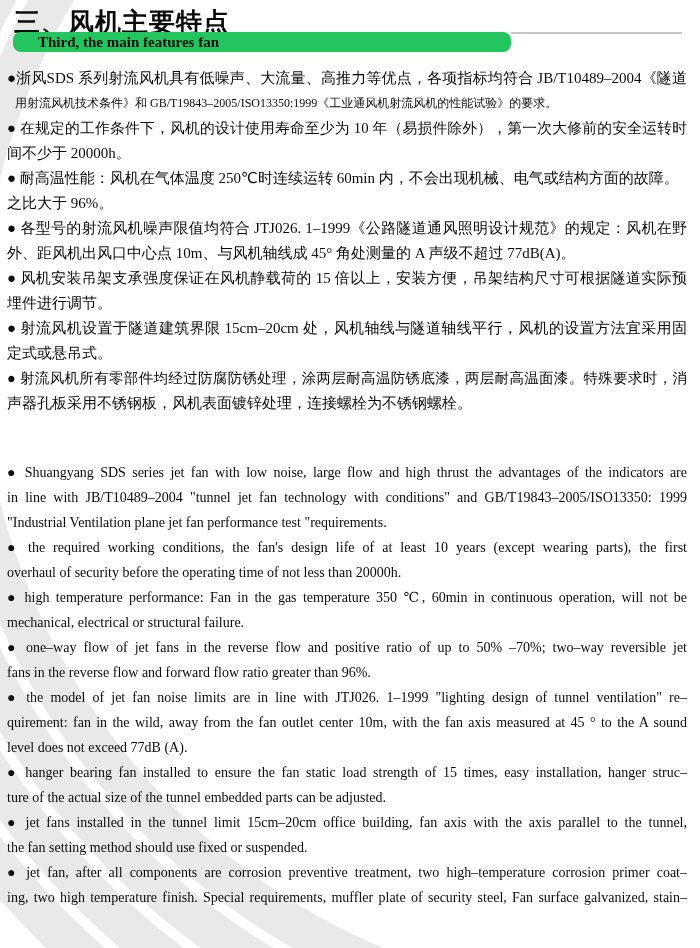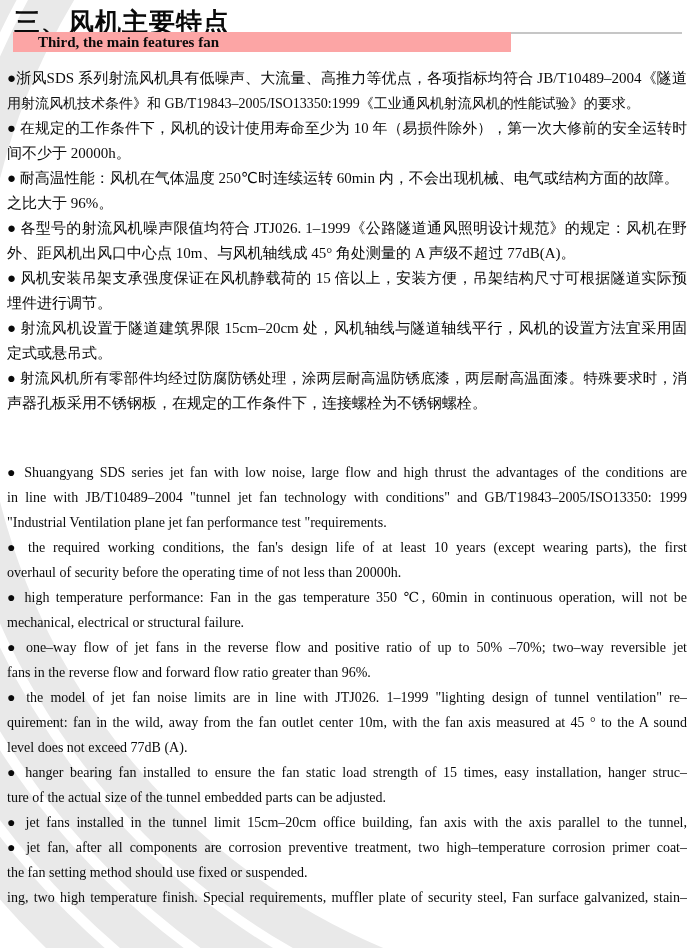--- a/index.html
+++ b/index.html
@@ -58,61 +58,61 @@
         <circle cx="640" cy="340" r="730" stroke="#e9e9e9" stroke-width="40"></circle>
         <circle cx="640" cy="340" r="780" stroke="#e9e9e9" stroke-width="40"></circle>
         <circle cx="640" cy="340" r="830" stroke="#e9e9e9" stroke-width="40"></circle>
       </g>
   </svg>
 
   <div class="content">
 
     <div class="title-cn">三、风机主要特点</div>
 
-    <div class="banner" style="background: #fca5a5;">
+    <div class="banner" style="background: #22c55e; border-radius: 8px;">
       <span class="banner-label">Third, the main features fan</span>
     </div>
     <div class="banner-rule" style="background: rgb(198, 198, 198);"></div>
 
     <div class="textblock cn-section">
       <div>
           <div class="ln">●浙风SDS 系列射流风机具有低噪声、大流量、高推力等优点，各项指标均符合 JB/T10489–2004《隧道</div>
-          <div class="ln last" style="font-size: 14px;">用射流风机技术条件》和 GB/T19843–2005/ISO13350:1999《工业通风机射流风机的性能试验》的要求。</div>
+          <div class="ln last" style="font-size: 12px; margin-left: 8px;">用射流风机技术条件》和 GB/T19843–2005/ISO13350:1999《工业通风机射流风机的性能试验》的要求。</div>
           <div class="ln" style="font-size: 14.75px;">● 在规定的工作条件下，风机的设计使用寿命至少为 10 年（易损件除外），第一次大修前的安全运转时</div>
           <div class="ln last">间不少于 20000h。</div>
           <div class="ln last">● 耐高温性能：风机在气体温度 250℃时连续运转 60min 内，不会出现机械、电气或结构方面的故障。</div>
           <div class="ln last">之比大于 96%。</div>
           <div class="ln">● 各型号的射流风机噪声限值均符合 JTJ026. 1–1999《公路隧道通风照明设计规范》的规定：风机在野</div>
           <div class="ln last">外、距风机出风口中心点 10m、与风机轴线成 45°  角处测量的 A 声级不超过 77dB(A)。</div>
           <div class="ln">● 风机安装吊架支承强度保证在风机静载荷的 15 倍以上，安装方便，吊架结构尺寸可根据隧道实际预</div>
           <div class="ln last">埋件进行调节。</div>
           <div class="ln">● 射流风机设置于隧道建筑界限 15cm–20cm 处，风机轴线与隧道轴线平行，风机的设置方法宜采用固</div>
           <div class="ln last">定式或悬吊式。</div>
           <div class="ln" style="font-size: 14.5px;">● 射流风机所有零部件均经过防腐防锈处理，涂两层耐高温防锈底漆，两层耐高温面漆。特殊要求时，消</div>
-          <div class="ln last">声器孔板采用不锈钢板，在规定的工作条件下，连接螺栓为不锈钢螺栓。</div>
+          <div class="ln last">声器孔板采用不锈钢板，风机表面镀锌处理，连接螺栓为不锈钢螺栓。</div>
         </div>
     </div>
 
     <div class="textblock en-section">
       <div>
-          <div class="ln">● Shuangyang SDS series jet fan with low noise, large flow and high thrust the advantages of the conditions are</div>
+          <div class="ln">● Shuangyang SDS series jet fan with low noise, large flow and high thrust the advantages of the indicators are</div>
           <div class="ln">in line with JB/T10489–2004 "tunnel jet fan technology with conditions" and GB/T19843–2005/ISO13350: 1999</div>
           <div class="ln last">"Industrial Ventilation plane jet fan performance test "requirements.</div>
           <div class="ln">● the required working conditions, the fan's design life of at least 10 years  (except wearing parts), the first</div>
           <div class="ln last">overhaul of security before the operating time of not less than 20000h.</div>
           <div class="ln">● high temperature performance: Fan in the gas temperature 350 ℃, 60min in continuous operation, will not be</div>
           <div class="ln last">mechanical, electrical or structural failure.</div>
           <div class="ln">● one–way flow of jet fans in the reverse flow and positive ratio of up to 50% –70%; two–way reversible jet</div>
           <div class="ln last">fans in the reverse flow and forward flow ratio greater than 96%.</div>
           <div class="ln">● the model of jet fan noise limits are in line with JTJ026. 1–1999 "lighting design of tunnel ventilation" re–</div>
           <div class="ln">quirement: fan in the wild, away from the fan outlet center 10m, with the fan axis measured at 45 °   to the A sound</div>
           <div class="ln last">level does not exceed 77dB (A).</div>
           <div class="ln">●  hanger bearing fan installed to ensure the fan static load strength of 15 times, easy installation, hanger struc–</div>
           <div class="ln last">ture of the actual size of the tunnel embedded parts can be adjusted.</div>
           <div class="ln">● jet fans installed in the tunnel limit 15cm–20cm office building, fan axis with the axis parallel to the tunnel,</div>
+          <div class="ln last">the fan setting method should use fixed or suspended.</div>
           <div class="ln">● jet fan, after all components are corrosion preventive treatment, two high–temperature corrosion primer coat–</div>
-          <div class="ln last">the fan setting method should use fixed or suspended.</div>
           <div class="ln">ing, two high temperature finish. Special requirements, muffler plate of security steel, Fan surface galvanized, stain–</div>
         </div>
     </div>
 
   </div>
 </div>
 
 </body></html>

